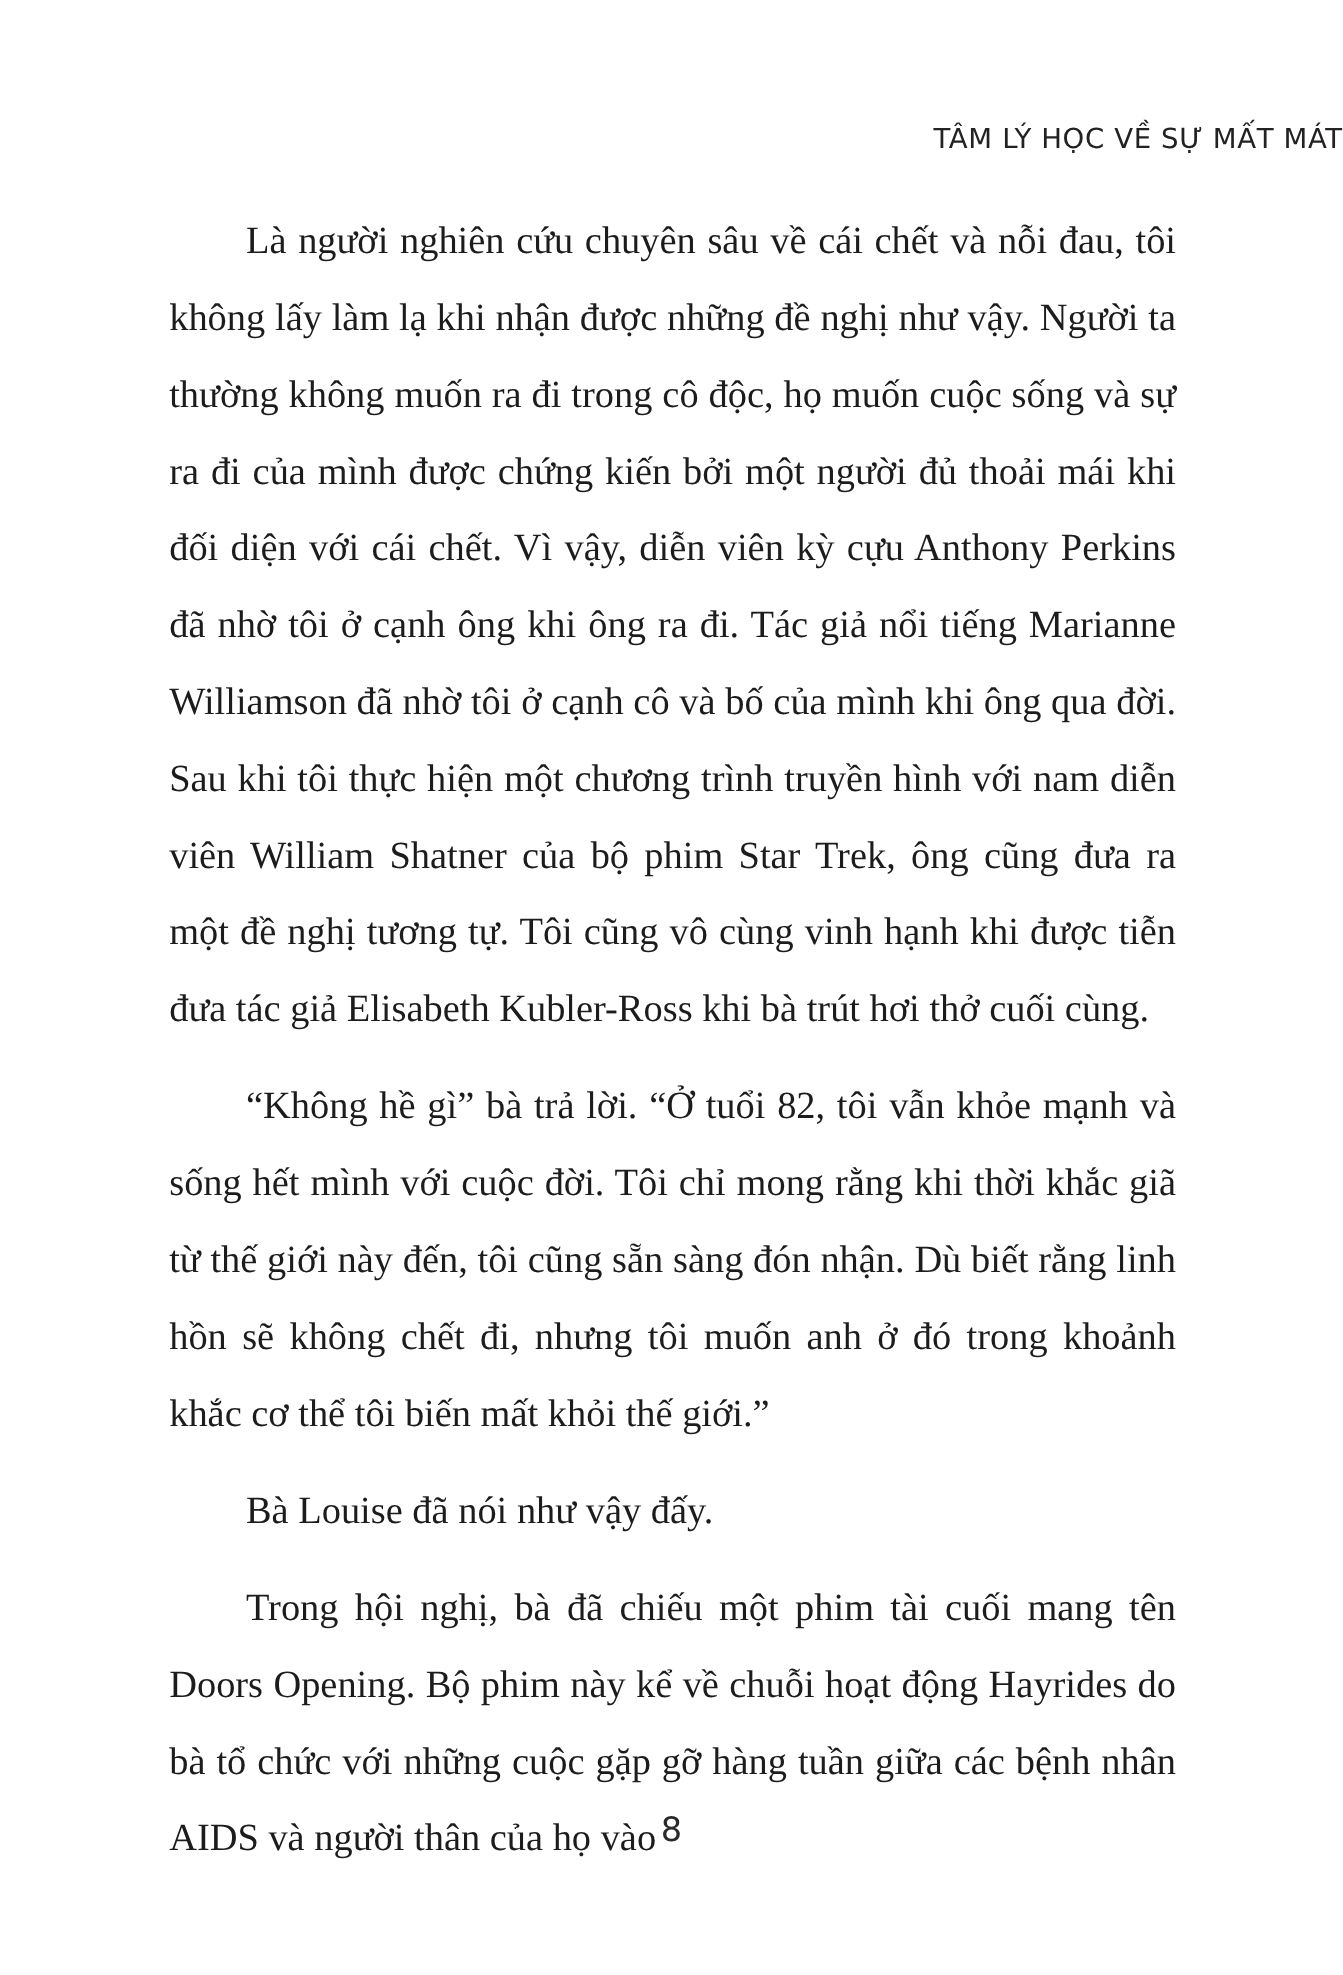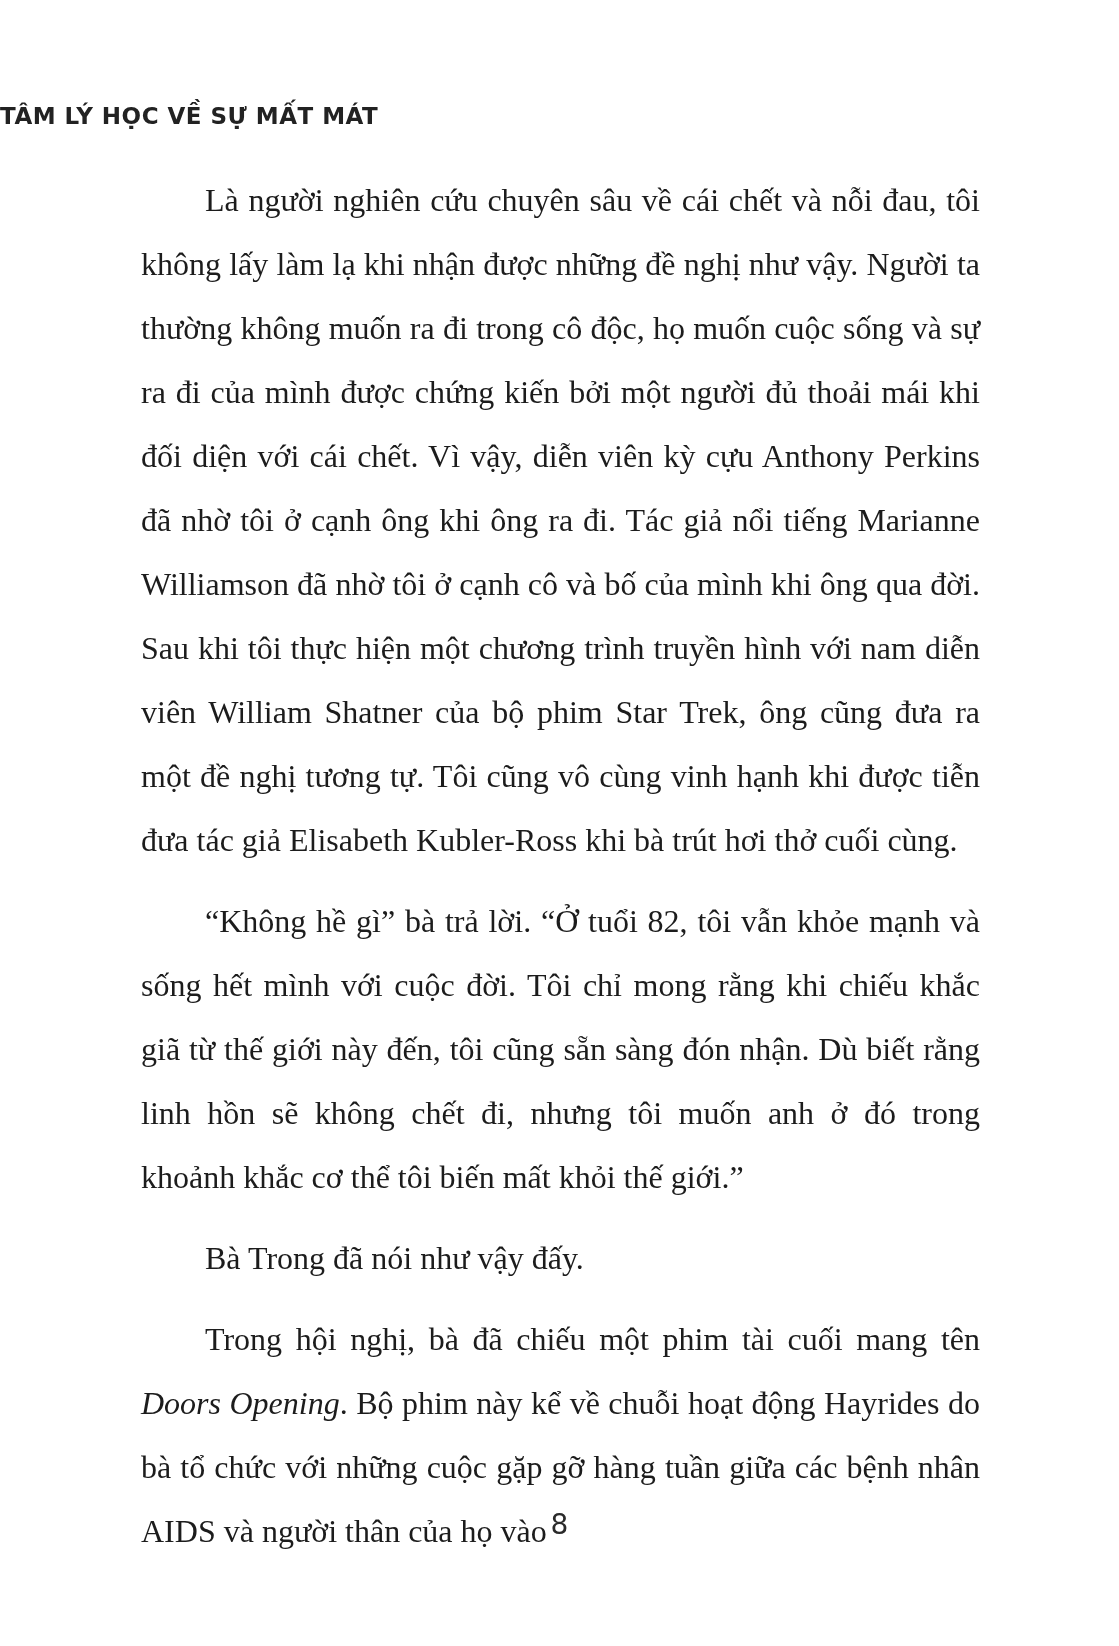--- a/index.html
+++ b/index.html
@@ -12,23 +12,23 @@
     background: #ffffff;
     overflow: hidden;
     color: #1d1d1d;
   }
 
   .running-header {
     position: absolute;
     top: 103px;
     left: 0;
     width: 100%;
-    text-align: left;
+    text-align: right;
     font-family: "DejaVu Sans", sans-serif;
-    font-weight: bold;
+    font-weight: normal;
     font-size: 23px;
     letter-spacing: 0.5px;
     color: #222222;
   }
 
   .body-text {
     position: absolute;
     top: 168px;
     left: 141px;
     width: 839px;
@@ -39,40 +39,40 @@
     color: #1c1c1c;
   }
 
   .body-text p {
     margin: 0 0 17px 0;
     text-indent: 64px;
   }
 
   .body-text p:last-child { margin-bottom: 0; }
 
-  .italic { font-style: italic; }
+  .italic { }
 
   .page-number {
     position: absolute;
     top: 1508px;
     left: 0;
     width: 100%;
     text-align: center;
     font-family: "DejaVu Sans", sans-serif;
     font-size: 28px;
     color: #2a2a2a;
   }
 </style>
 </head>
 <body>
 
 <div class="page">
   <div class="running-header">TÂM LÝ HỌC VỀ SỰ MẤT MÁT</div>
 
   <div class="body-text">
       <p><span>Là người nghiên cứu chuyên sâu về cái chết và nỗi đau, tôi không lấy làm lạ khi nhận được những đề nghị như vậy. Người ta thường không muốn ra đi trong cô độc, họ muốn cuộc sống và sự ra đi của mình được chứng kiến bởi một người đủ thoải mái khi đối diện với cái chết. Vì vậy, diễn viên kỳ cựu Anthony Perkins đã nhờ tôi ở cạnh ông khi ông ra đi. Tác giả nổi tiếng Marianne Williamson đã nhờ tôi ở cạnh cô và bố của mình khi ông qua đời. Sau khi tôi thực hiện một chương trình truyền hình với nam diễn viên William Shatner của bộ phim Star Trek, ông cũng đưa ra một đề nghị tương tự. Tôi cũng vô cùng vinh hạnh khi được tiễn đưa tác giả Elisabeth Kubler-Ross khi bà trút hơi thở cuối cùng.</span></p>
-      <p><span>“Không hề gì” bà trả lời. “Ở tuổi 82, tôi vẫn khỏe mạnh và sống hết mình với cuộc đời. Tôi chỉ mong rằng khi chiếu khắc giã từ thế giới này đến, tôi cũng sẵn sàng đón nhận. Dù biết rằng linh hồn sẽ không chết đi, nhưng tôi muốn anh ở đó trong khoảnh khắc cơ thể tôi biến mất khỏi thế giới.”</span></p>
-      <p><span>Bà Trong đã nói như vậy đấy.</span></p>
+      <p><span>“Không hề gì” bà trả lời. “Ở tuổi 82, tôi vẫn khỏe mạnh và sống hết mình với cuộc đời. Tôi chỉ mong rằng khi thời khắc giã từ thế giới này đến, tôi cũng sẵn sàng đón nhận. Dù biết rằng linh hồn sẽ không chết đi, nhưng tôi muốn anh ở đó trong khoảnh khắc cơ thể tôi biến mất khỏi thế giới.”</span></p>
+      <p><span>Bà Louise đã nói như vậy đấy.</span></p>
       <p><span>Trong hội nghị, bà đã chiếu một phim tài cuối mang tên </span><span class="italic">Doors Opening</span><span>. Bộ phim này kể về chuỗi hoạt động Hayrides do bà tổ chức với những cuộc gặp gỡ hàng tuần giữa các bệnh nhân AIDS và người thân của họ vào</span></p>
     </div>
 
   <div class="page-number">8</div>
 </div>
 
 </body></html>

